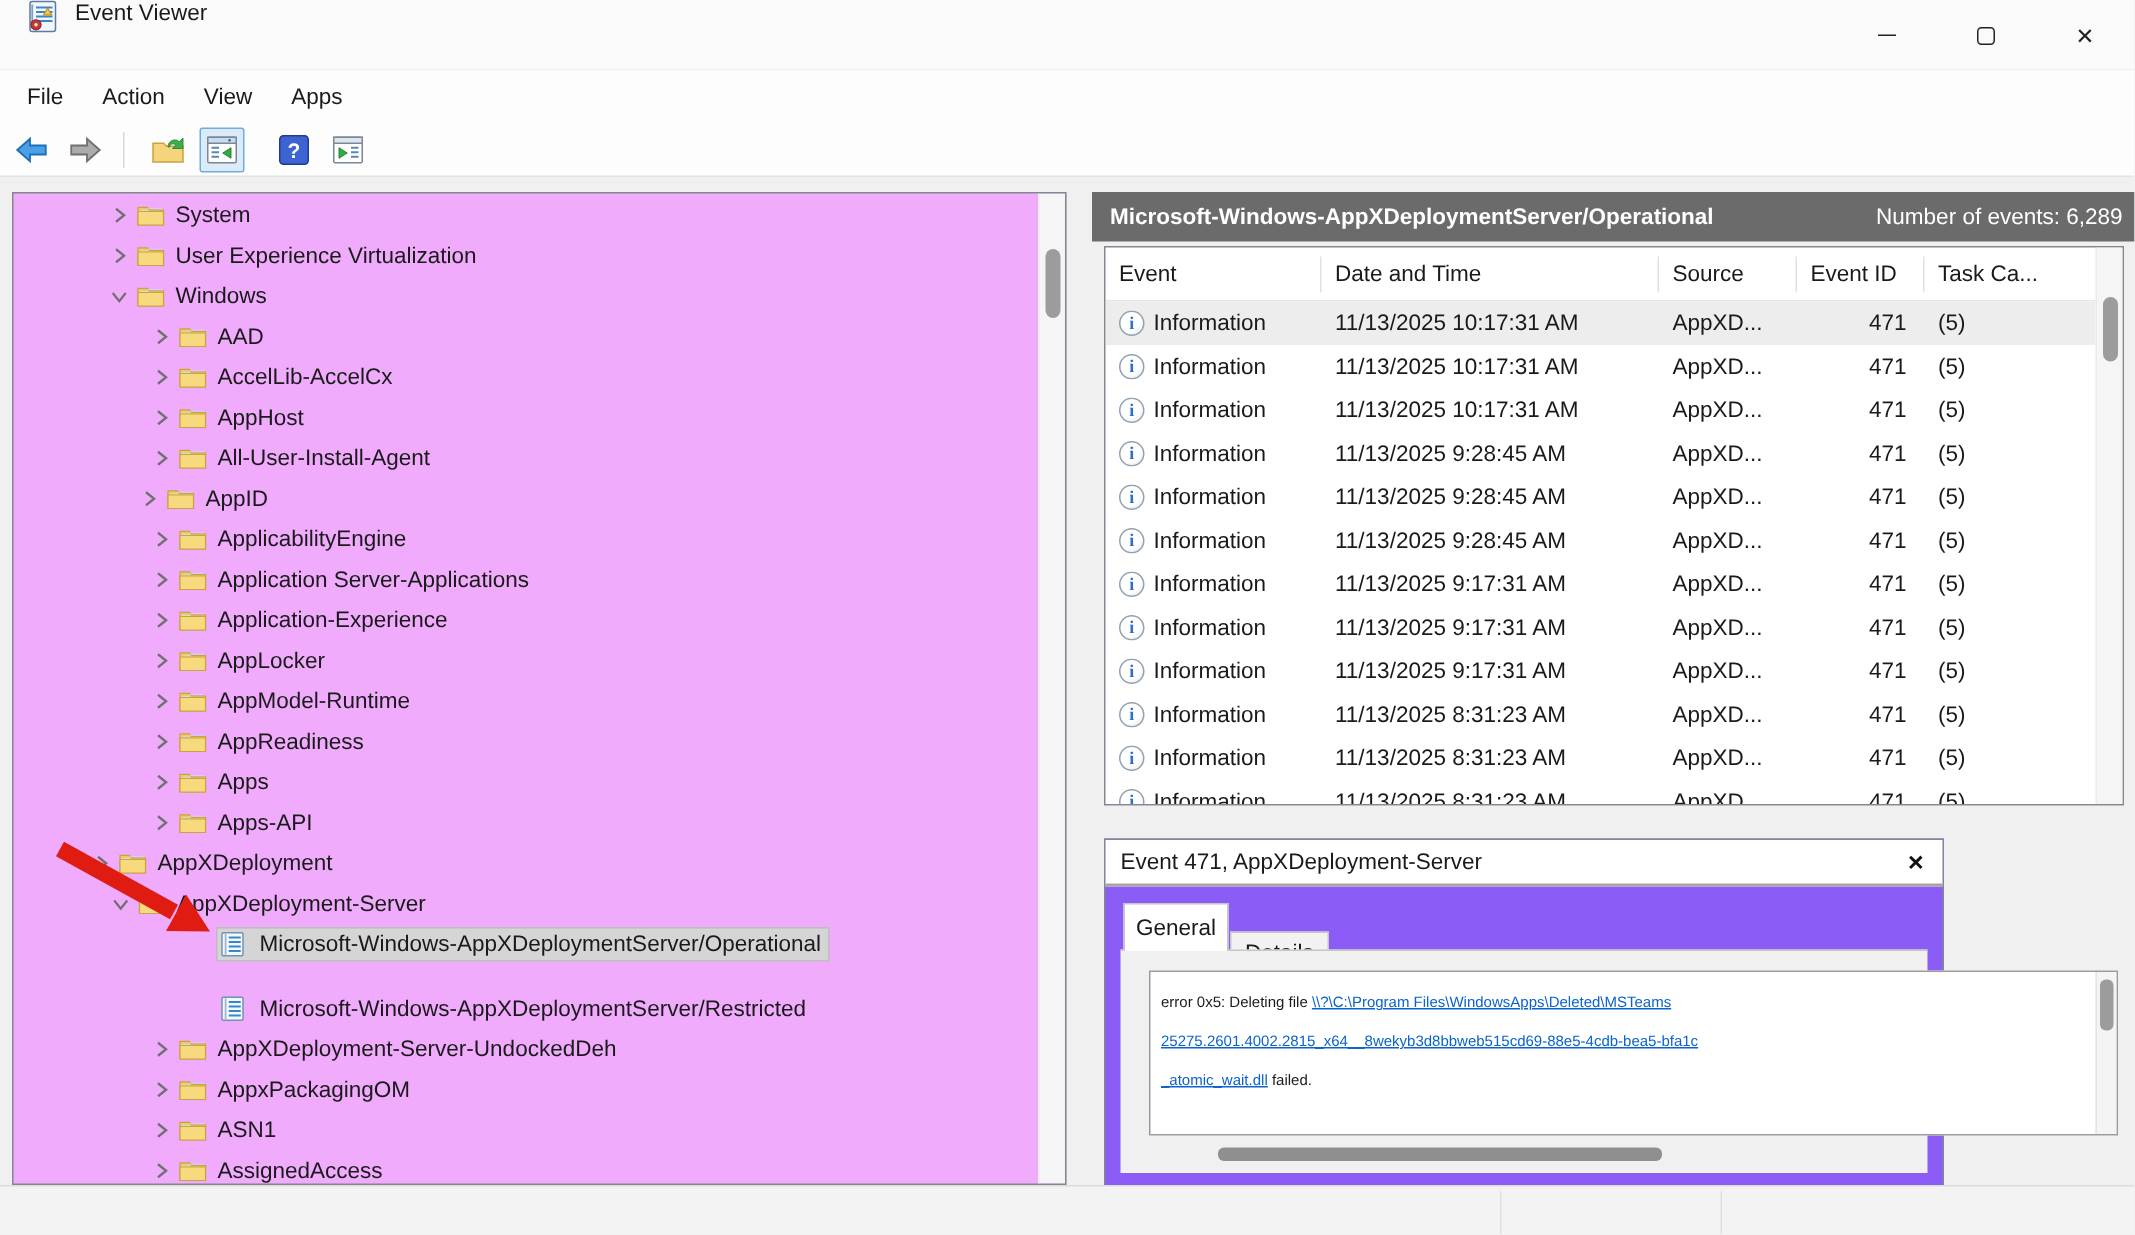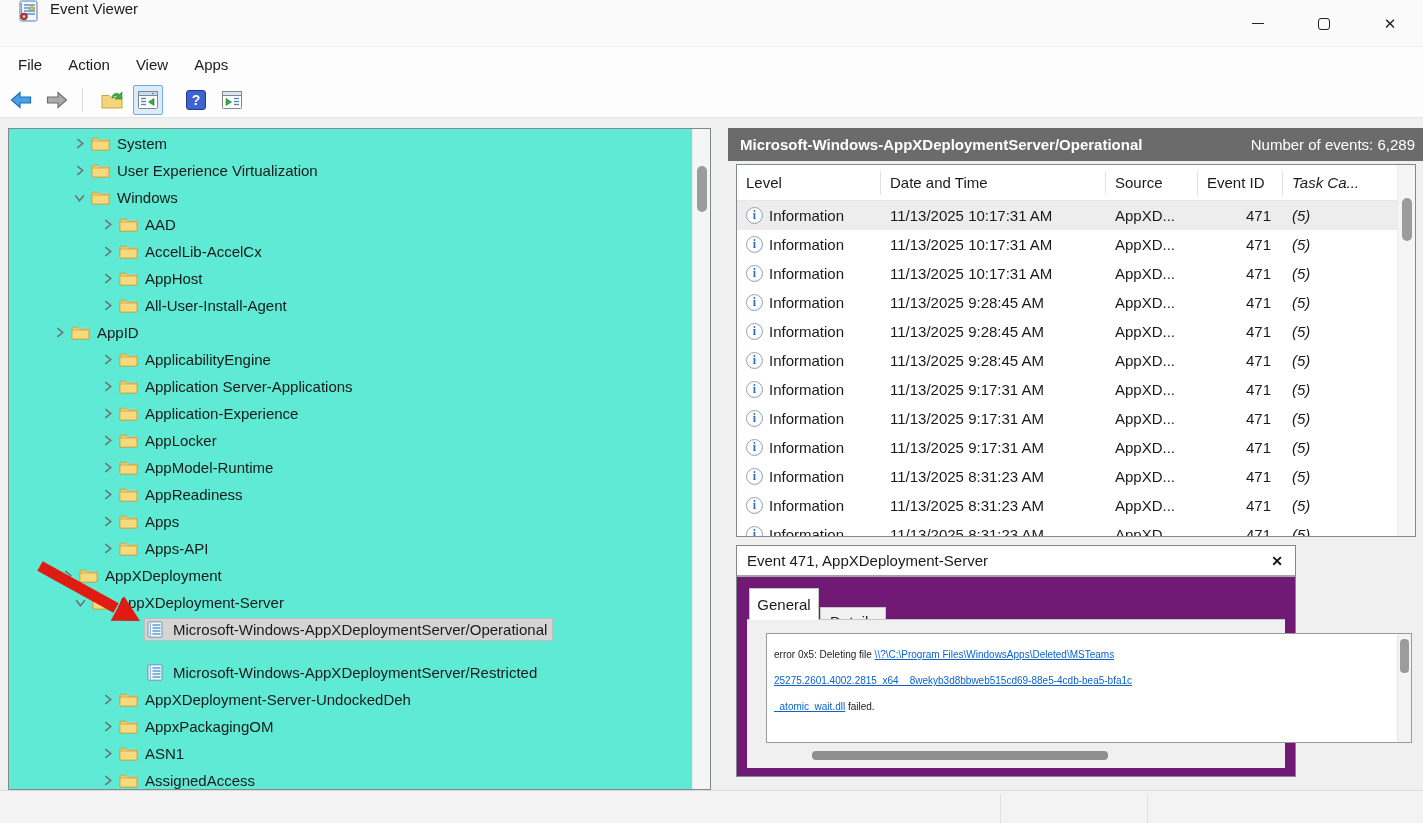--- a/index.html
+++ b/index.html
@@ -23,21 +23,21 @@
   
   .toolbar { position:absolute; left:0; top:82px; width:1423px; height:36px; background:#fdfdfd; border-bottom:1px solid #e4e4e4; display:flex; align-items:center; }
   .tb-btn { width:30px; height:30px; display:flex; align-items:center; justify-content:center; margin-left:6px; border:1px solid transparent; border-radius:2px; }
   .tb-btn.active { background:#dcebfa; border-color:#70adde; }
   .tb-sep { width:1px; height:24px; background:#d9d9d9; margin:0 8px 0 10px; }
 
   
   .content { position:absolute; left:0; top:118px; width:1423px; height:672px; background:#f0f0f0; }
 
   
-  .tree-pane { position:absolute; left:8px; top:10px; width:703px; height:662px; background:#5eead4; border:1px solid #828790; overflow:hidden;text-align:right; }
+  .tree-pane { position:absolute; left:8px; top:10px; width:703px; height:662px; background:#f0abfc; border:1px solid #828790; overflow:hidden;text-align:right; }
   .tree-list { padding-top:1px; }
   .tree-row { height:27px; display:flex; align-items:center; white-space:nowrap; }
   .expander { width:20px; height:20px; display:inline-flex; align-items:center; justify-content:center; flex:none; }
   .expander svg { display:block; }
   .expander.expanded svg { transform:rotate(90deg); }
   .node { display:inline-flex; align-items:center; padding:2px 5px 2px 2px; }
   .node.selected { background:#d5d5d5; outline:1px solid #bdbdbd; }
   .tree-icon { width:20px; height:17px; display:inline-flex; align-items:center; flex:none; margin-right:6px; }
   .tree-label { font-size:15px; }
 
@@ -55,25 +55,25 @@
   .thead { display:flex; height:36px; align-items:center; border-bottom:1px solid #e6e6e6; }
   .th { font-size:15px; padding-left:9px; border-right:1px solid #e2e2e2; height:24px; display:flex; align-items:center; }
   .tbody { position:absolute; left:0; top:36px; right:18px; bottom:0; overflow:hidden; }
   .trow { display:flex; height:29px; align-items:center; }
   .trow.highlighted { background:#ededed; }
   .cell { font-size:15px; padding-left:9px; overflow:hidden; white-space:nowrap; flex:none; }
   .col-level { width:144px; display:flex; align-items:center; }
   .col-date { width:225px; }
   .col-source { width:92px; }
   .col-eventid { width:85px; text-align:right; padding-right:12px; padding-left:0; }
-  .col-task { width:114px;font-style:italic; }
+  .col-task { width:114px; }
   .info-icon { width:17px; height:17px; border-radius:50%; background:radial-gradient(circle at 35% 30%, #ffffff 55%, #dde6ee); border:1px solid #93a2ae; color:#2e6fc0; font-family:"Liberation Serif", serif; font-weight:bold; font-size:12px; display:inline-flex; align-items:center; justify-content:center; margin-right:6px; flex:none; }
 
   
-  .preview-pane { position:absolute; left:736px; top:427px; width:560px; height:232px; background:#701a75; border:1px solid #828790; }
+  .preview-pane { position:absolute; left:736px; top:441px; width:560px; height:232px; background:#8b5cf6; border:1px solid #828790; }
   .pv-header { height:31px; background:#fff; border-bottom:2px solid #a6a6a6; display:flex; align-items:center; padding:0 12px 0 10px; }
   .pv-title { font-size:15px; }
   .pv-close { margin-left:auto; font-weight:900; font-size:14px; color:#111; }
   .tab { position:absolute; font-size:15px; display:flex; align-items:center; justify-content:center; border:1px solid #c6c6c6; border-bottom:none; }
   .tab-general { left:12px; top:42px; width:70px; height:32px; background:#fff; z-index:3; }
   .tab-details { left:83px; top:45px; width:66px; height:28px; background:#f2f2f2; z-index:1;margin-top:16px; }
   .tab-frame { position:absolute; left:10px; right:10px; top:73px; bottom:8px; border-top:1px solid #c6c6c6; background:#f0f0f0; z-index:2; }
   .msg-box { position:absolute; left:29px; top:87px; width:646px; height:110px; background:#fff; border:1px solid #9b9b9b; overflow:hidden; z-index:2; }
   .msg-text { padding:8px 24px 0 7px; line-height:26px; font-size:10px; white-space:nowrap; }
   .msg-line { overflow:hidden; white-space:nowrap; }
@@ -296,21 +296,21 @@
       <span class="tree-icon">
               <svg width="19" height="15" viewBox="0 0 19 15">
                 <path d="M1 2.2 h6.2 l1.6 1.8 H18 v10 H1 z" fill="#efc868" stroke="#c9a33d" stroke-width="0.8"></path>
                 <path d="M2.2 4.6 h5 l1-1.3 h9 v-0.5 h-9.3 l-1 1.2 h-4.7 z" fill="#bfe3f0"></path>
                 <path d="M1 5 h17 v9 H1 z" fill="#f8da7e" stroke="#c9a33d" stroke-width="0.8"></path>
               </svg>
             </span>
       <span class="tree-label">All-User-Install-Agent</span>
     </span>
   </div>
-        <div class="tree-row" style="padding-left: 40px;">
+        <div class="tree-row" style="padding-left: 80px;">
     <span class="expander">
             <svg width="13" height="13" viewBox="0 0 12 12">
               <path d="M4 2 L9 6 L4 10" fill="none" stroke="#707070" stroke-width="1.4"></path>
             </svg>
           </span>
     <span class="node">
       <span class="tree-icon">
               <svg width="19" height="15" viewBox="0 0 19 15">
                 <path d="M1 2.2 h6.2 l1.6 1.8 H18 v10 H1 z" fill="#efc868" stroke="#c9a33d" stroke-width="0.8"></path>
                 <path d="M2.2 4.6 h5 l1-1.3 h9 v-0.5 h-9.3 l-1 1.2 h-4.7 z" fill="#bfe3f0"></path>
@@ -617,21 +617,21 @@
     </div>
   </div>
 
   <div class="list-header">
     <span class="lh-title">Microsoft-Windows-AppXDeploymentServer/Operational</span>
     <span class="lh-count">Number of events: 6,289</span>
   </div>
 
   <div class="events-table">
     <div class="thead">
-      <span class="th col-level">Level</span>
+      <span class="th col-level">Event</span>
       <span class="th col-date">Date and Time</span>
       <span class="th col-source">Source</span>
       <span class="th col-eventid" style="text-align:left;padding-left:9px;">Event ID</span>
       <span class="th col-task" style="border-right:none;">Task Ca...</span>
     </div>
     <div class="tbody">
         <div class="trow highlighted">
     <span class="cell col-level">
             <span class="info-icon">i</span>
             <span>Information</span>

